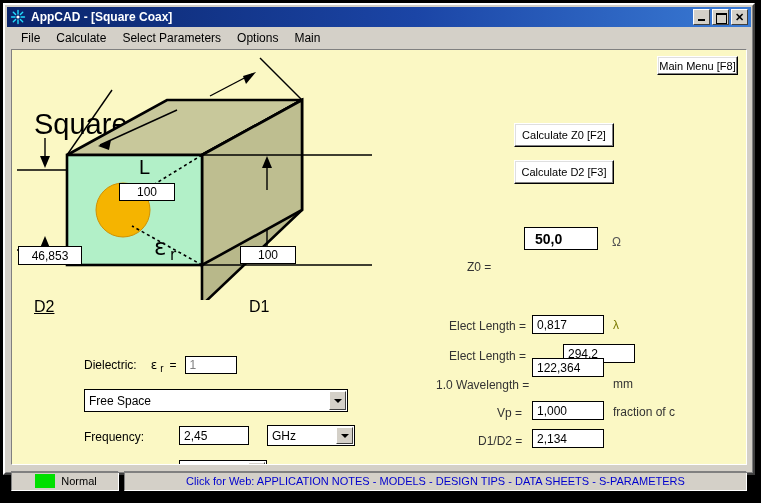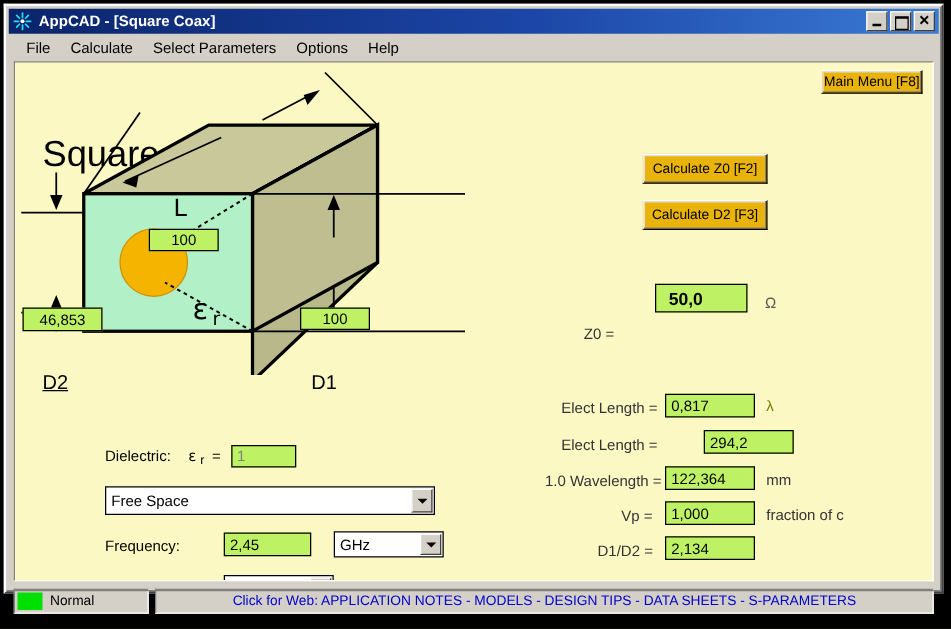--- a/index.html
+++ b/index.html
@@ -86,30 +86,30 @@
     background: #fbf8c4;
     border-top: 1px solid #808080;
     border-left: 1px solid #808080;
     border-right: 1px solid #ffffff;
     border-bottom: 1px solid #ffffff;
     overflow: hidden;
   }
 
   
   .btn {
-    background: #eab308;
+    background: #ffffff;
     border-top: 1px solid #ffffff; border-left: 1px solid #ffffff;
     border-right: 1px solid #000000; border-bottom: 1px solid #000000;
     box-shadow: inset -1px -1px 0 #808080, inset 1px 1px 0 #dfdfdf;
     font-size: 12px; color: #000;
     display: flex; align-items: center; justify-content: center;
     cursor: default; user-select: none;
   }
   .field {
-    background: #bef264;
+    background: #ffffff;
     border-top: 1px solid #808080; border-left: 1px solid #808080;
     border-right: 1px solid #ffffff; border-bottom: 1px solid #ffffff;
     outline: 1px solid #000000; outline-offset: 0px;
     font-size: 12px; color: #000;
     display: flex; align-items: center;
     padding-left: 4px;
   }
   .field.thin {
     outline: none;
     border: 1px solid #000000;
@@ -163,21 +163,21 @@
     display: flex; align-items: center;
   }
   .sb-panel {
     height: 20px;
     border-top: 1px solid #808080; border-left: 1px solid #808080;
     border-right: 1px solid #ffffff; border-bottom: 1px solid #ffffff;
     background: #d4d0c8;
     display: flex; align-items: center;
     font-size: 11px; color: #000;
   }
-  #sb-normal { width: 108px; padding-left: 2px; gap: 6px; }
+  #sb-normal { width: 108px; padding-left: 2px; gap: 6px; justify-content: center; }
   #sb-led { width: 20px; height: 14px; background: #00e000; }
   #sb-link {
     margin-left: 5px; flex: 1 1 auto;
     justify-content: center;
     color: #0000cd; font-size: 11px; white-space: nowrap;
   }
   .eps { font-family: "DejaVu Sans", sans-serif; }
 </style>
 </head>
 <body>
@@ -212,21 +212,21 @@
         <span style="font-size:11px;font-weight:bold;">✕</span>
       </div>
     </div>
   </div>
 
   <div id="menu-bar">
     <div class="menu-item">File</div>
     <div class="menu-item">Calculate</div>
     <div class="menu-item">Select Parameters</div>
     <div class="menu-item">Options</div>
-    <div class="menu-item">Help</div>
+    <div class="menu-item">Main</div>
   </div>
 
   <div id="client">
 
     <div id="main-menu-btn" class="btn">Main Menu [F8]</div>
 
     <div id="page-title">Square Coax</div>
 
     <div id="diagram">
       <svg width="420" height="250" viewBox="0 0 420 250">
@@ -330,21 +330,21 @@
     <div class="abs lbl" style="left:600px; top:185px; color:#555;">Ω</div>
 
     <div class="abs lbl" style="left:437px; top:269px; color:#333;">Elect Length =</div>
     <div class="abs field thin" style="left:520px; top:265px; width:72px; height:19px;">0,817</div>
     <div class="abs lbl" style="left:601px; top:268px; color:#7a7a00;">λ</div>
 
     <div class="abs lbl" style="left:437px; top:299px; color:#333;">Elect Length =</div>
     <div class="abs field thin" style="left:520px; top:294px; width:72px; height:19px;margin-left:31px;">294,2</div>
 
     <div class="abs lbl" style="left:424px; top:328px; color:#333;">1.0 Wavelength =</div>
-    <div class="abs field thin" style="left:520px; top:323px; width:72px; height:19px;">122,364</div>
+    <div class="abs field thin" style="left:520px; top:308px; width:72px; height:19px;">122,364</div>
     <div class="abs lbl" style="left:601px; top:327px; color:#333;">mm</div>
 
     <div class="abs lbl" style="left:485px; top:356px; color:#333;">Vp =</div>
     <div class="abs field thin" style="left:520px; top:351px; width:72px; height:19px;">1,000</div>
     <div class="abs lbl" style="left:601px; top:355px; color:#333;">fraction of c</div>
 
     <div class="abs lbl" style="left:466px; top:384px; color:#333;">D1/D2 =</div>
     <div class="abs field thin" style="left:520px; top:379px; width:72px; height:19px;">2,134</div>
 
   </div>

